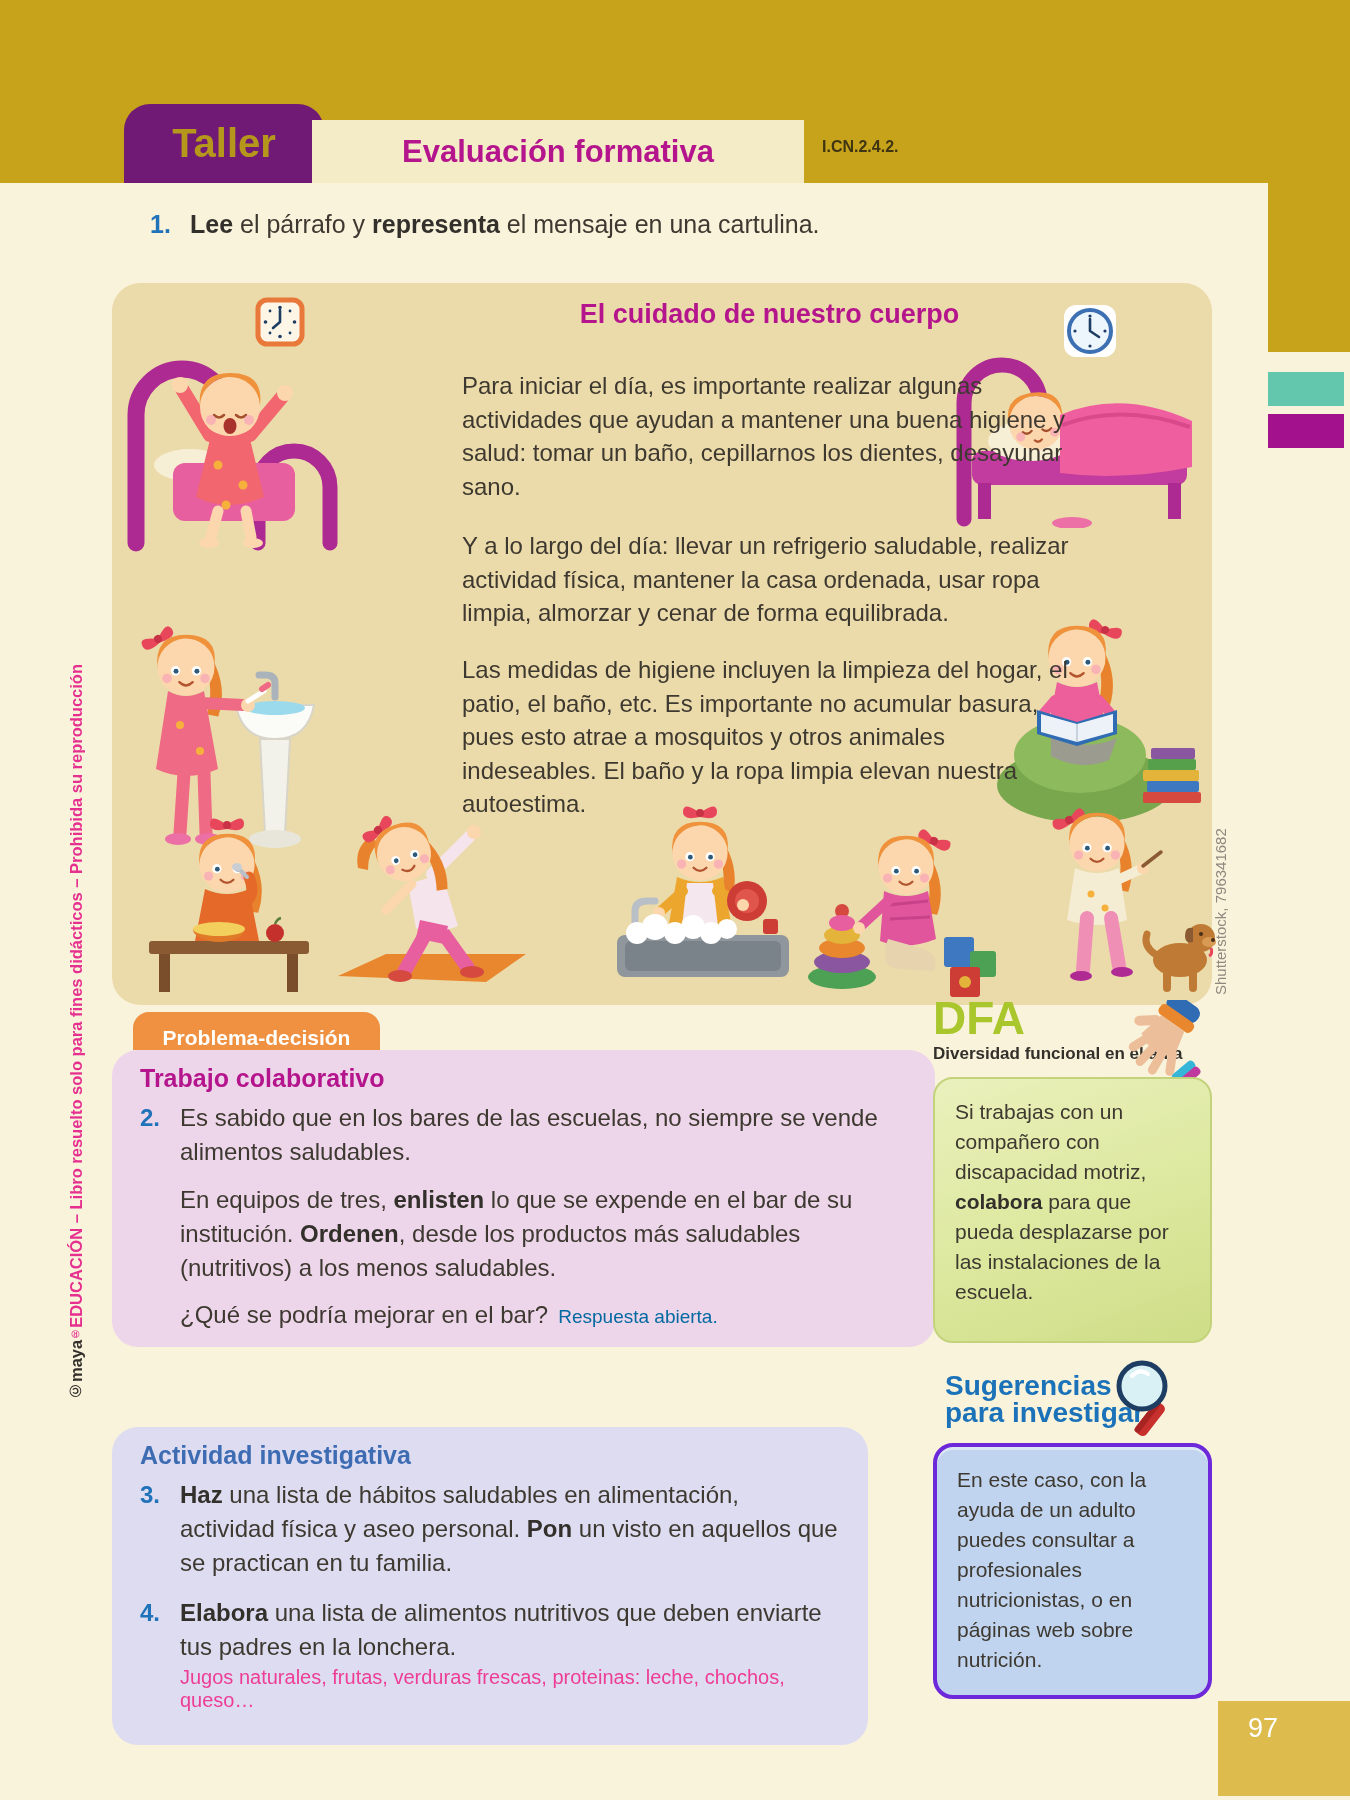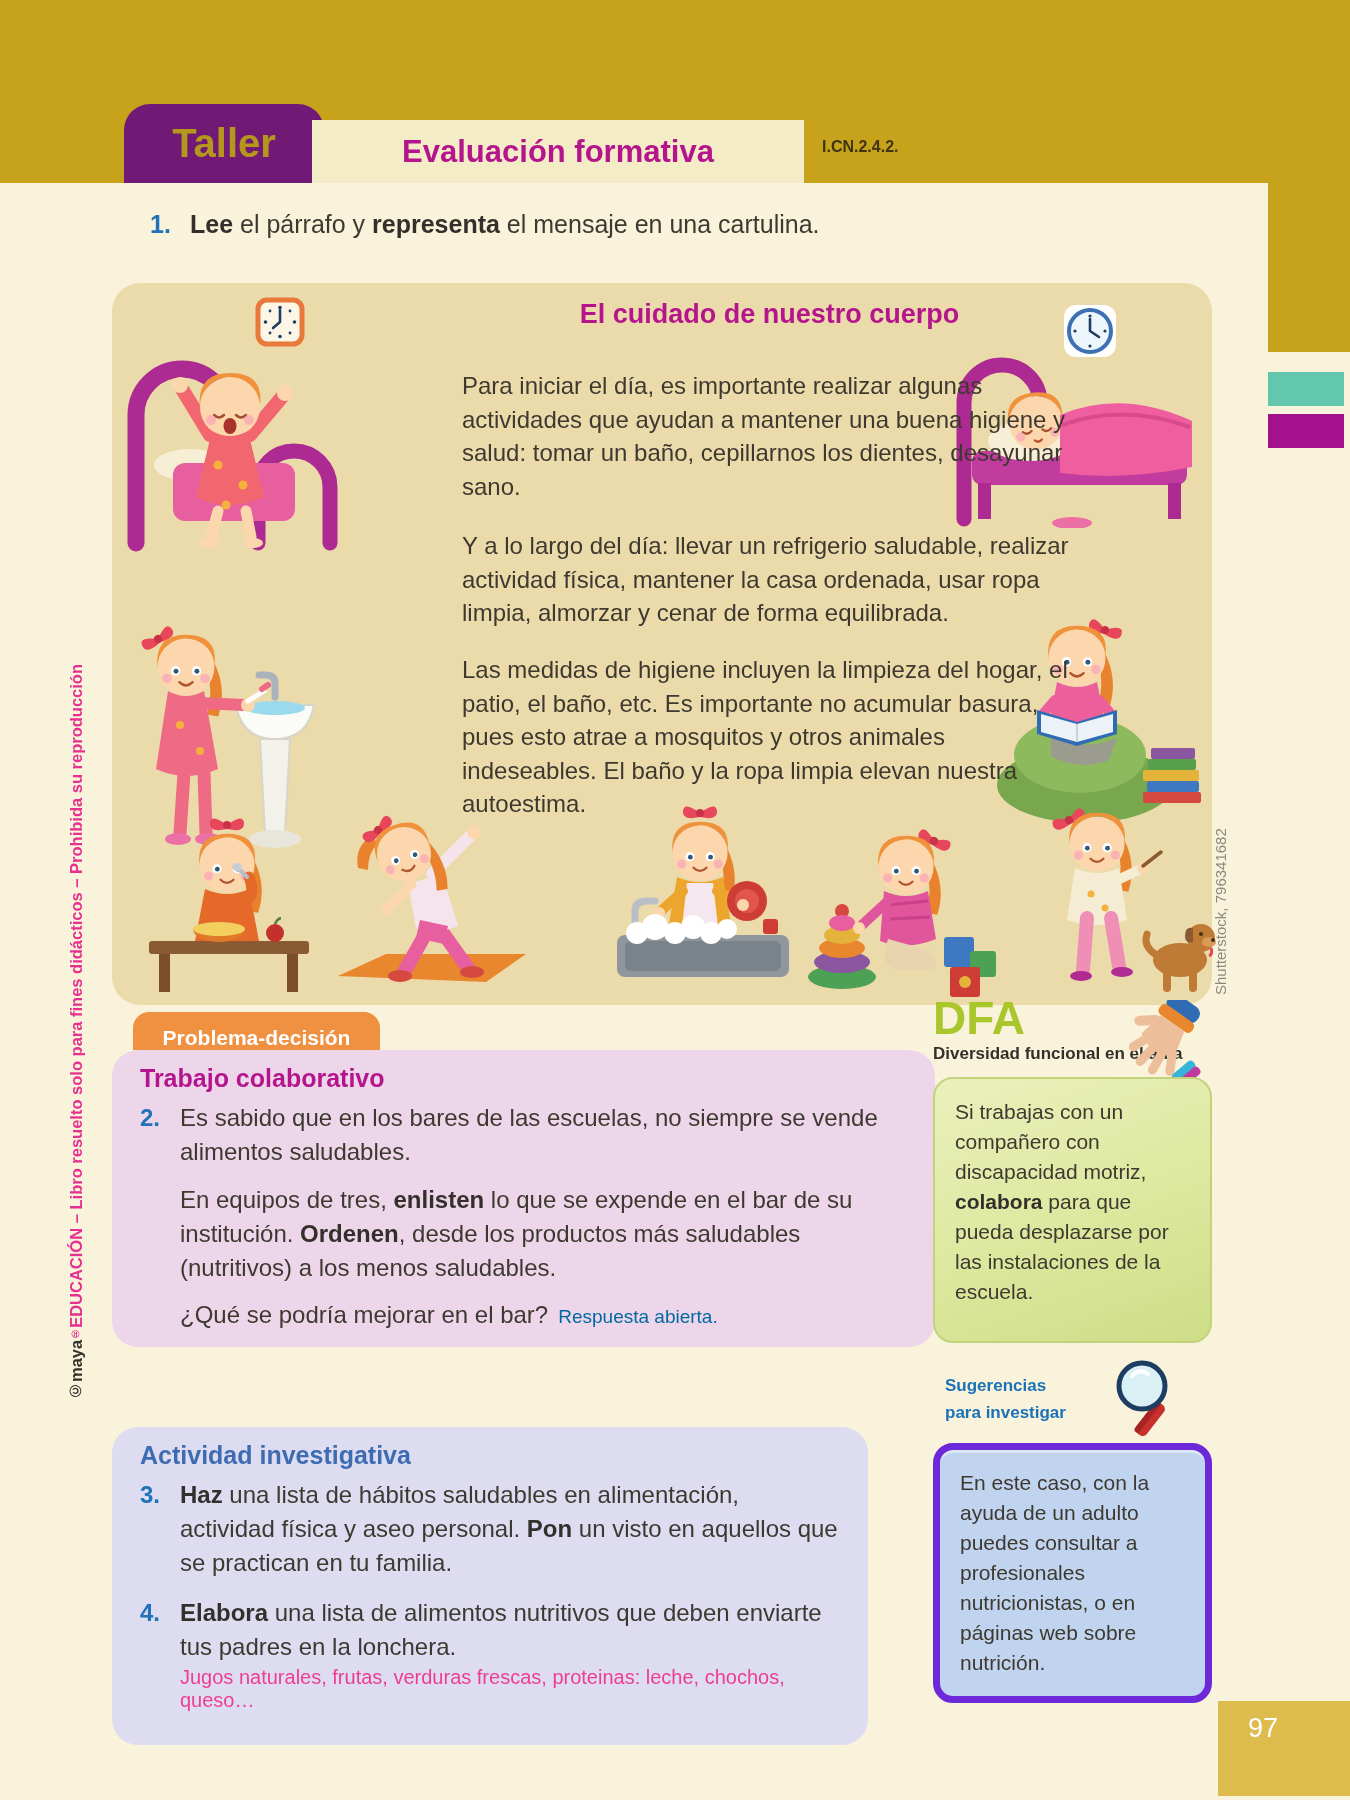--- a/index.html
+++ b/index.html
@@ -43,23 +43,23 @@
   .item{display:flex;font-size:24px;line-height:34px;}
   .item .body{flex:1;}
   .sub-p{margin:14px 0 0 40px;font-size:24px;line-height:34px;}
   .q-line{margin:16px 0 0 40px;font-size:24px;}
   .ans{color:#0369a1;font-size:19px;margin-left:10px;}
   .dfa-acronym{position:absolute;left:933px;top:995px;font-size:46px;font-weight:bold;color:#a9c62c;line-height:46px;}
   .dfa-sub{position:absolute;left:933px;top:1044px;font-size:17px;font-weight:bold;color:#33302b;}
   .green-box{position:absolute;left:933px;top:1077px;width:279px;min-height:266px;box-sizing:border-box;
       background:linear-gradient(160deg,#eaf0bc 0%,#dce89e 55%,#cedd87 100%);
       border:2px solid #c2d37b;border-radius:20px;padding:18px 20px;font-size:21px;line-height:30px;}
-  .sug-head{position:absolute;left:945px;top:1372px;font-size:17px;font-weight:bold;color:#1b72b8;line-height:27px;}
+  .sug-head{position:absolute;left:945px;top:1372px;font-size:28px;font-weight:bold;color:#1b72b8;line-height:27px;}
   .blue-box{position:absolute;left:933px;top:1443px;width:279px;min-height:256px;box-sizing:border-box;
-      background:#c0d4ef;border:7px solid #6d28d9;border-radius:20px;padding:18px 20px;
+      background:#c0d4ef;border:4px solid #6d28d9;border-radius:20px;padding:18px 20px;
       font-size:21px;line-height:30px;box-shadow:inset 0 3px 0 rgba(255,255,255,.45);}
   
   .lav-box{position:absolute;left:112px;top:1427px;width:756px;min-height:318px;background:#dddcf1;
       border-radius:26px;padding:14px 30px 16px 28px;box-sizing:border-box;}
   .box-h-blue{font-size:25px;font-weight:bold;color:#3e6cb3;margin:0 0 8px 0;}
   .item4-ans{color:#ee3d96;font-size:20px;margin:2px 0 0 40px;}
   .mt16{margin-top:16px;}
   
   .pgnum{position:absolute;left:1218px;top:1701px;width:132px;height:95px;background:#ddbb4d;
       color:#fff;font-size:27px;padding:12px 0 0 30px;box-sizing:border-box;}

